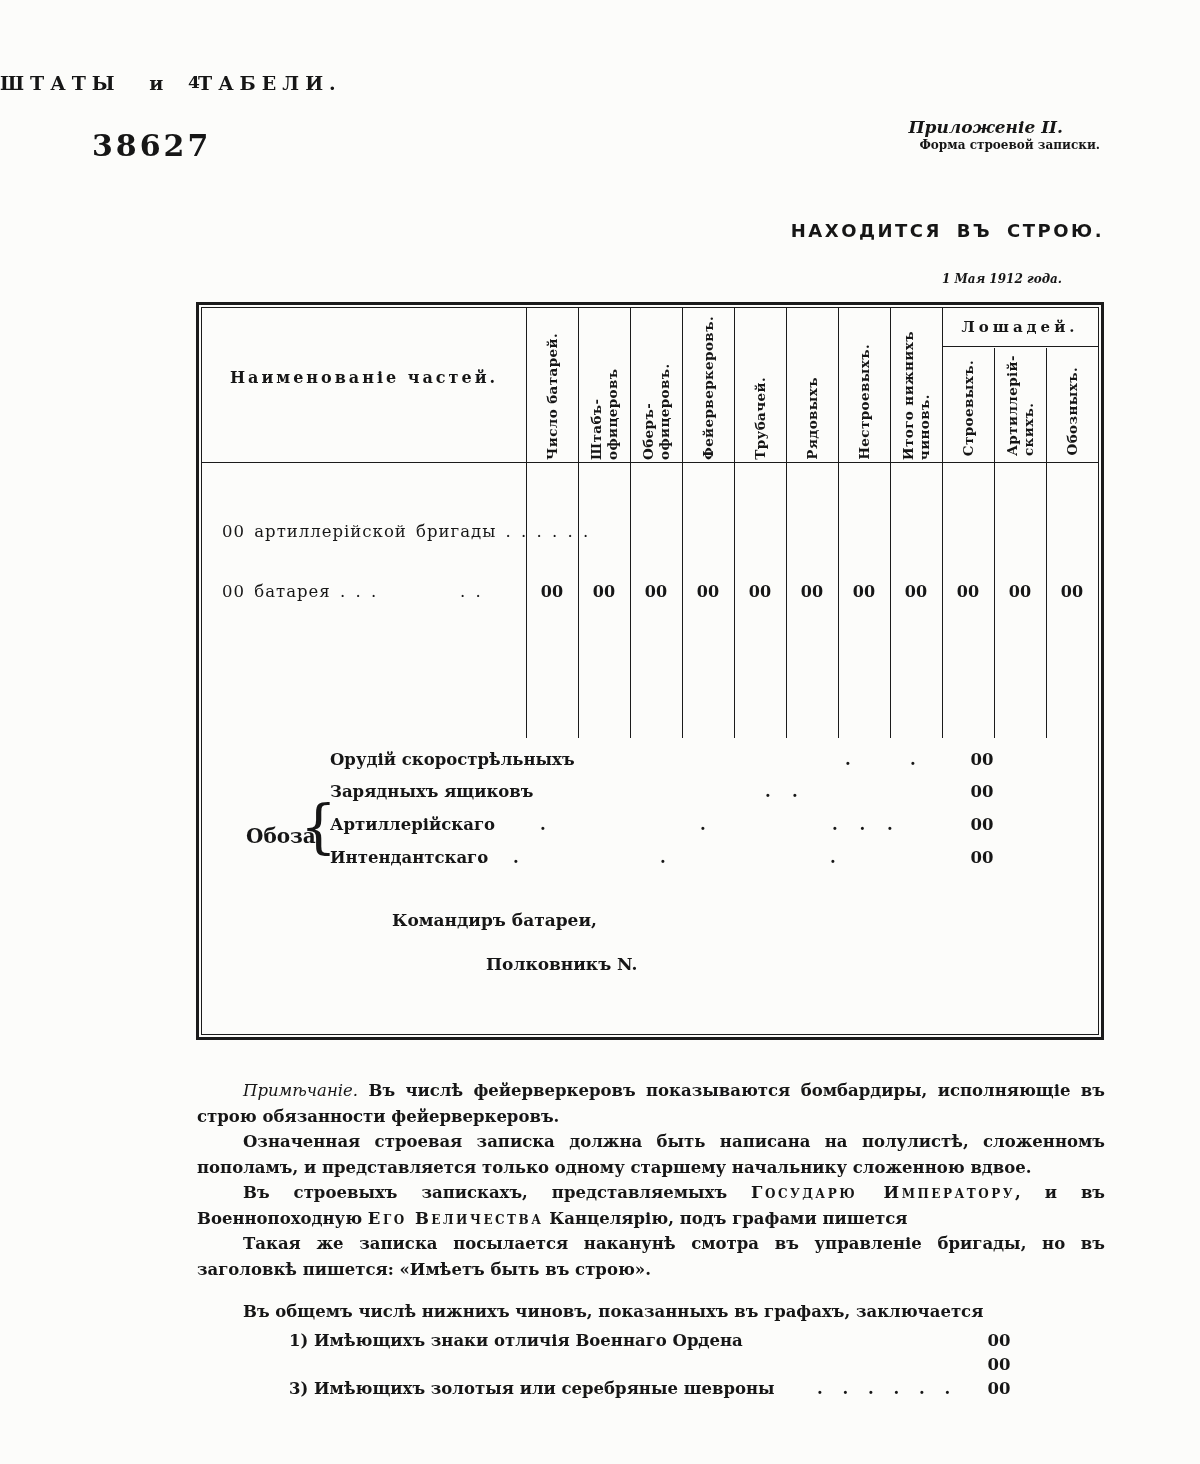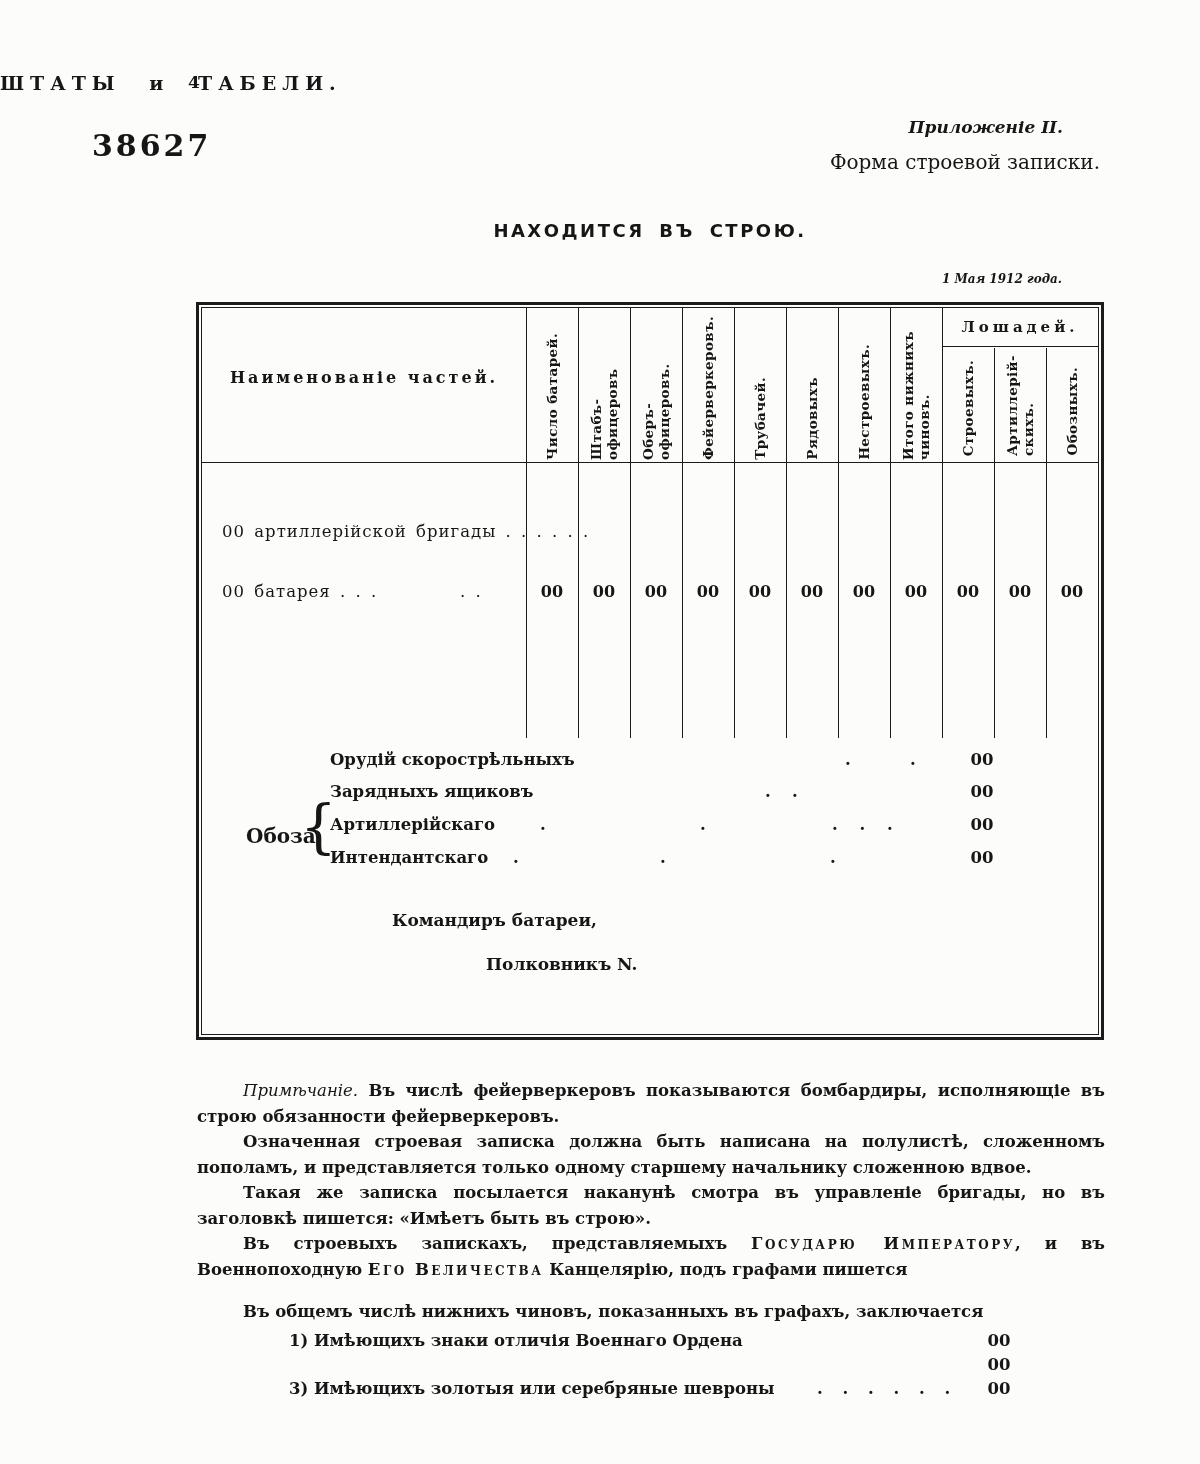--- a/index.html
+++ b/index.html
@@ -10,22 +10,22 @@
   .i{font-style:italic;}
   .hline{position:absolute;height:1px;background:#1b1b1b;}
   .vline{position:absolute;width:1px;background:#1b1b1b;}
 
   
   .pagenum{left:188px;top:72px;font-size:17px;font-weight:bold;}
   .runtitle{left:0;right:0;top:72px;font-size:19px;font-weight:bold;
             letter-spacing:6px;word-spacing:16px;}
   .docnum{left:92px;top:128px;font-size:30px;font-weight:bold;letter-spacing:3px;}
   .appendix{right:137px;top:117px;font-size:17px;font-weight:bold;font-style:italic;}
-  .formcap{right:100px;top:150px;font-size:20px;font-weight:normal;}
-  .sectitle{left:196px;width:908px;top:220px;text-align:center;font-size:18px;font-weight:bold;
+  .formcap{right:100px;top:138px;font-size:12px;font-weight:bold;}
+  .sectitle{left:196px;width:908px;top:220px;text-align:right;font-size:18px;font-weight:bold;
             letter-spacing:2.5px;word-spacing:6px;font-family:"DejaVu Sans","Liberation Sans",sans-serif;}
   .dateline{right:138px;top:272px;font-size:12px;font-weight:bold;font-style:italic;margin-left:34px;}
 
   
   .tbl-outer{position:absolute;left:196px;top:302px;width:908px;height:738px;
              border:3px solid #1b1b1b;padding:2px;box-sizing:border-box;}
   .tbl{position:relative;width:100%;height:100%;border:1px solid #1b1b1b;box-sizing:border-box;}
 
   .namehead{position:absolute;left:8px;width:308px;top:60px;text-align:center;
             font-size:16px;font-weight:bold;letter-spacing:3px;}
@@ -177,22 +177,22 @@
 
       <div class="sig1">Командиръ батареи,</div>
       <div class="sig2">Полковникъ N.</div>
 
     </div>
   </div>
 
   <div class="notes">
     <p><span class="i b">Примѣчаніе.</span> <span>Въ числѣ фейерверкеровъ показываются бомбардиры, исполняющіе въ строю обязанности фейерверкеровъ.</span></p>
     <p>Означенная строевая записка должна быть написана на полулистѣ, сложенномъ пополамъ, и представляется только одному старшему начальнику сложенною вдвое.</p>
+    <p><span>Въ строевыхъ запискахъ, представляемыхъ </span><span class="sp">Государю Императору</span><span>, и въ Военнопоходную </span><span class="sp">Его Величества</span><span> Канцелярію, подъ графами пишется</span></p>
     <p>Такая же записка посылается наканунѣ смотра въ управленіе бригады, но въ заголовкѣ пишется: «Имѣетъ быть въ строю».</p>
-    <p><span>Въ строевыхъ запискахъ, представляемыхъ </span><span class="sp">Государю Императору</span><span>, и въ Военнопоходную </span><span class="sp">Его Величества</span><span> Канцелярію, подъ графами пишется</span></p>
     <p class="p5">Въ общемъ числѣ нижнихъ чиновъ, показанныхъ въ графахъ, заключается</p>
 
     <div class="lst">
       <div class="lst-item">
         <span>1) Имѣющихъ знаки отличія Военнаго Ордена</span>
         <span class="lst-dot" style="left:500px;">.</span>
         <span class="lst-val">00</span>
       </div>
       <div class="lst-item">
         <span class="lst-val">00</span>

